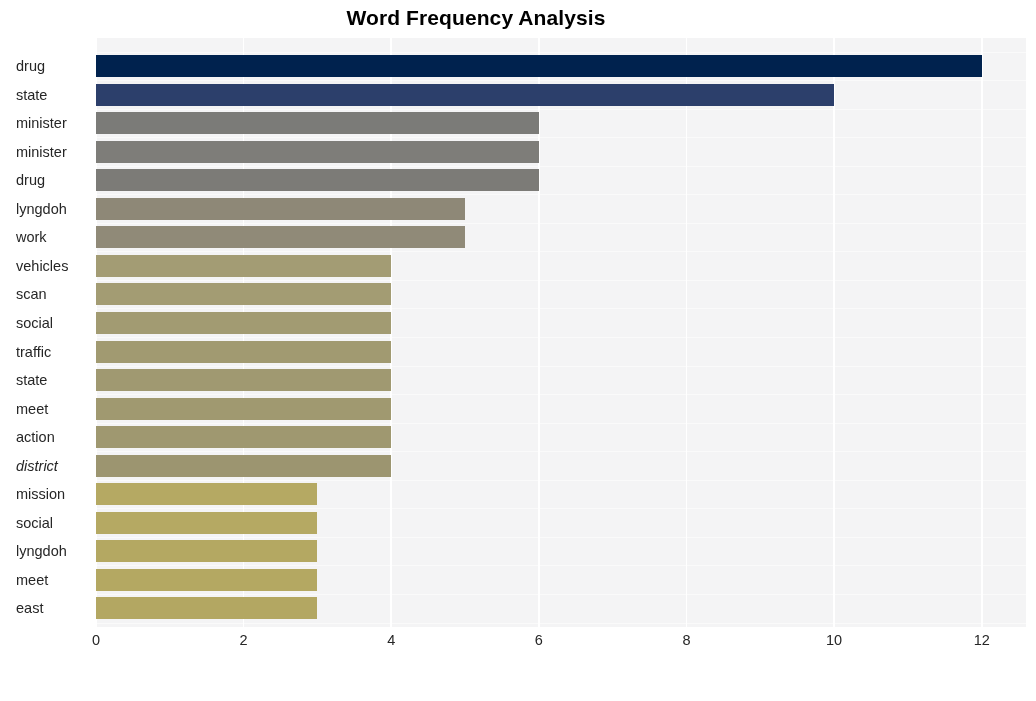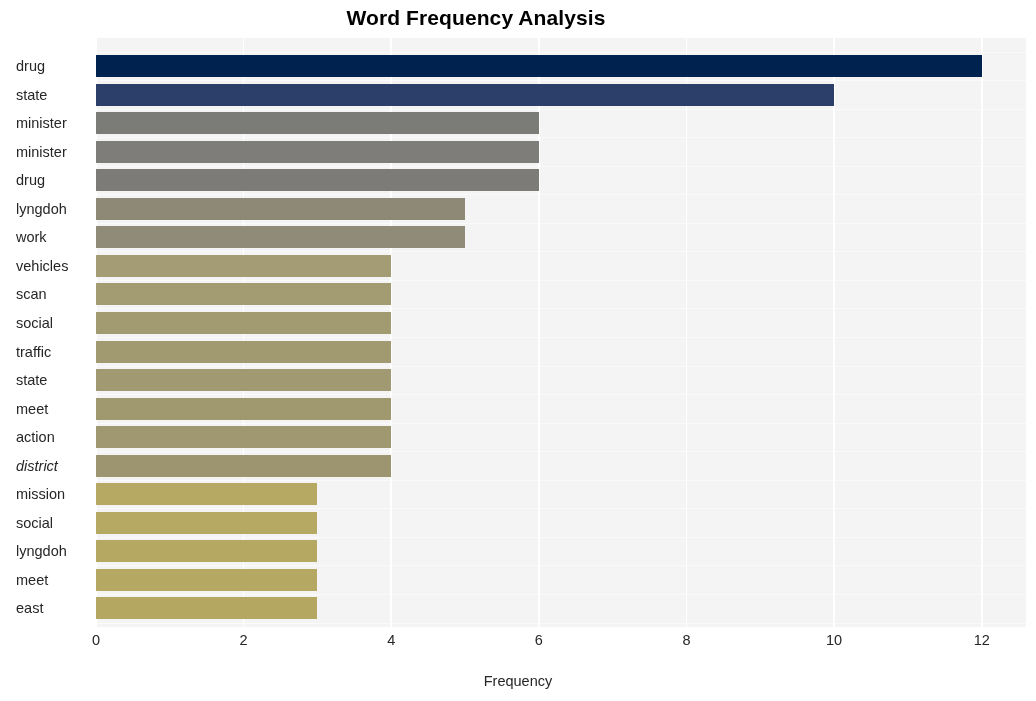--- a/index.html
+++ b/index.html
@@ -197,15 +197,14 @@
   <div id="xticks">
       <div class="xtick-label" style="left: 96px;">0</div>
       <div class="xtick-label" style="left: 243.619px;">2</div>
       <div class="xtick-label" style="left: 391.238px;">4</div>
       <div class="xtick-label" style="left: 538.857px;">6</div>
       <div class="xtick-label" style="left: 686.476px;">8</div>
       <div class="xtick-label" style="left: 834.095px;">10</div>
       <div class="xtick-label" style="left: 981.714px;">12</div>
     </div>
 
-  <div id="xaxis-label">Frequency</div>
 
 </div>
 
 </body></html>

